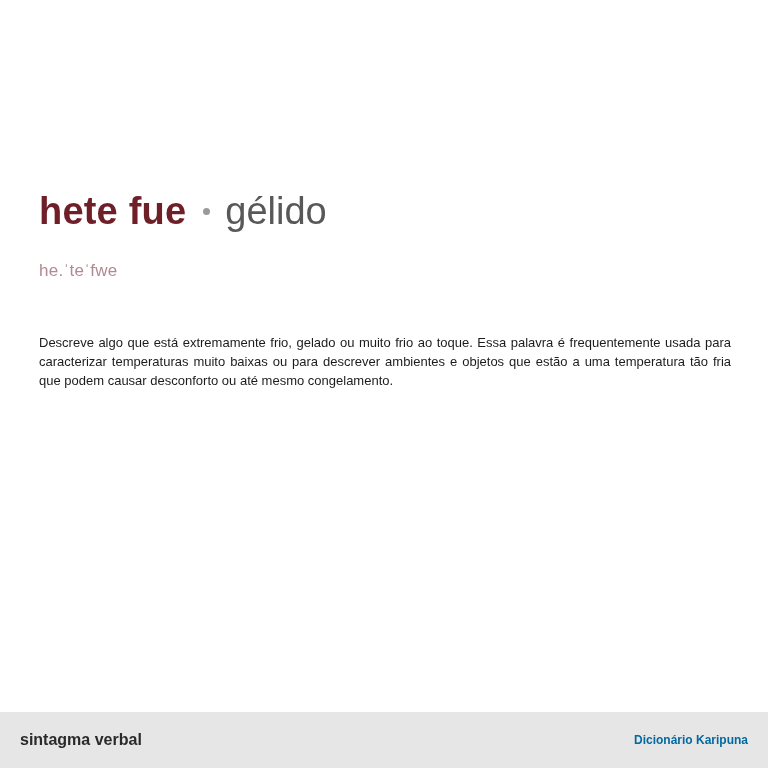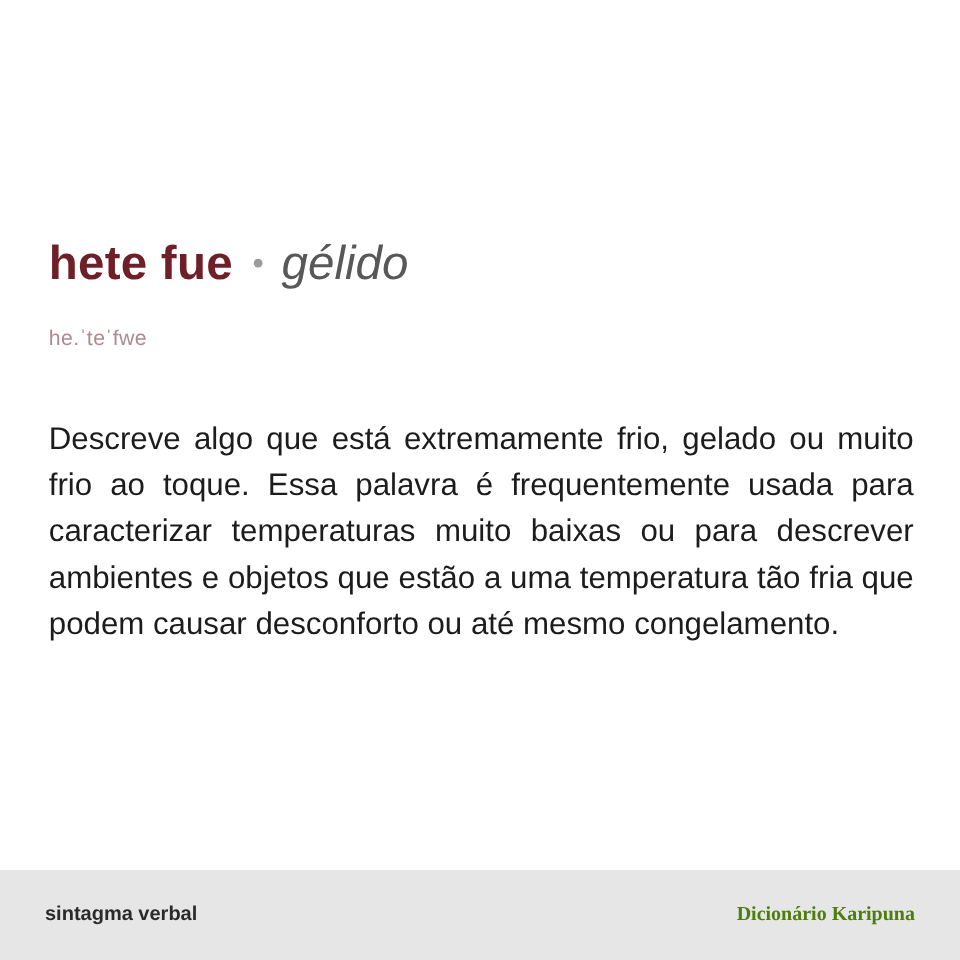--- a/index.html
+++ b/index.html
@@ -46,60 +46,58 @@
     border-radius: 50%;
     background: #9a9a9a;
     margin: 0 13px 0 15px;
     position: relative;
     top: -9px;
   }
   .translation {
     font-size: 38px;
     font-weight: normal;
     color: #585858;
-    font-style: italic;
   }
   .pronunciation {
     margin-top: 28px;
     font-size: 17px;
     color: #b08a90;
     letter-spacing: 0.3px;
   }
   .definition {
     margin-top: 52px;
-    font-size: 25px;
+    font-size: 13px;
     line-height: 1.48;
     color: #1c1c1c;
     text-align: justify;
     text-justify: inter-word;
     width: 692px;
   }
   .footer {
     position: absolute;
     left: 0;
     bottom: 0;
     width: 768px;
-    height: 72px;
+    height: 56px;
     background: #e6e6e6;
     display: flex;
     align-items: center;
     justify-content: space-between;
     box-sizing: border-box;
-    padding: 0 36px;
+    padding: 0 20px;
   }
   .footer-left {
     font-size: 16px;
     font-weight: bold;
     color: #2a2a2a;
   }
   .footer-right {
-    font-size: 16px;
+    font-size: 12px;
     font-weight: bold;
-    color: #4d7c0f;
-    font-family: Liberation Serif, serif;
+    color: #0369a1;
   }
 </style>
 </head>
 <body>
 
 <div class="card">
 
   <div class="content">
 
     <div class="headword-line">

